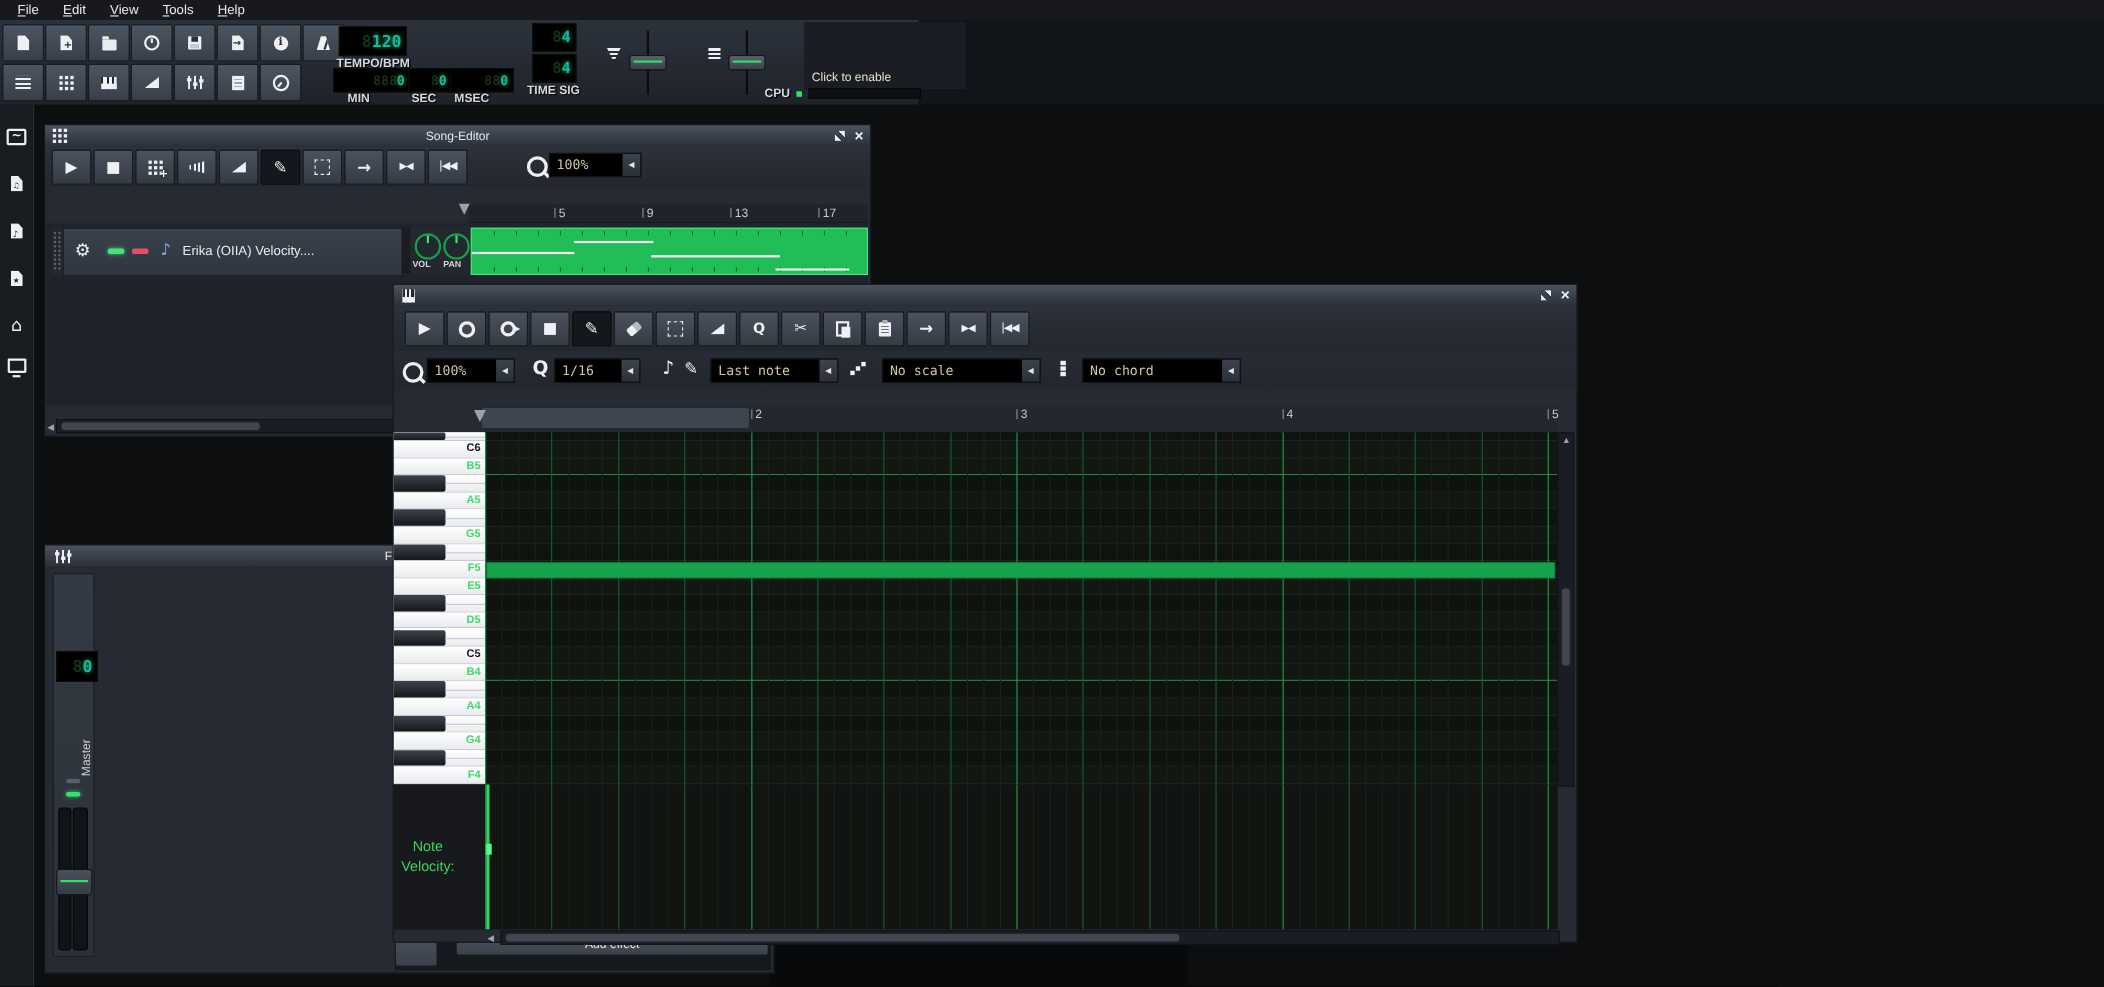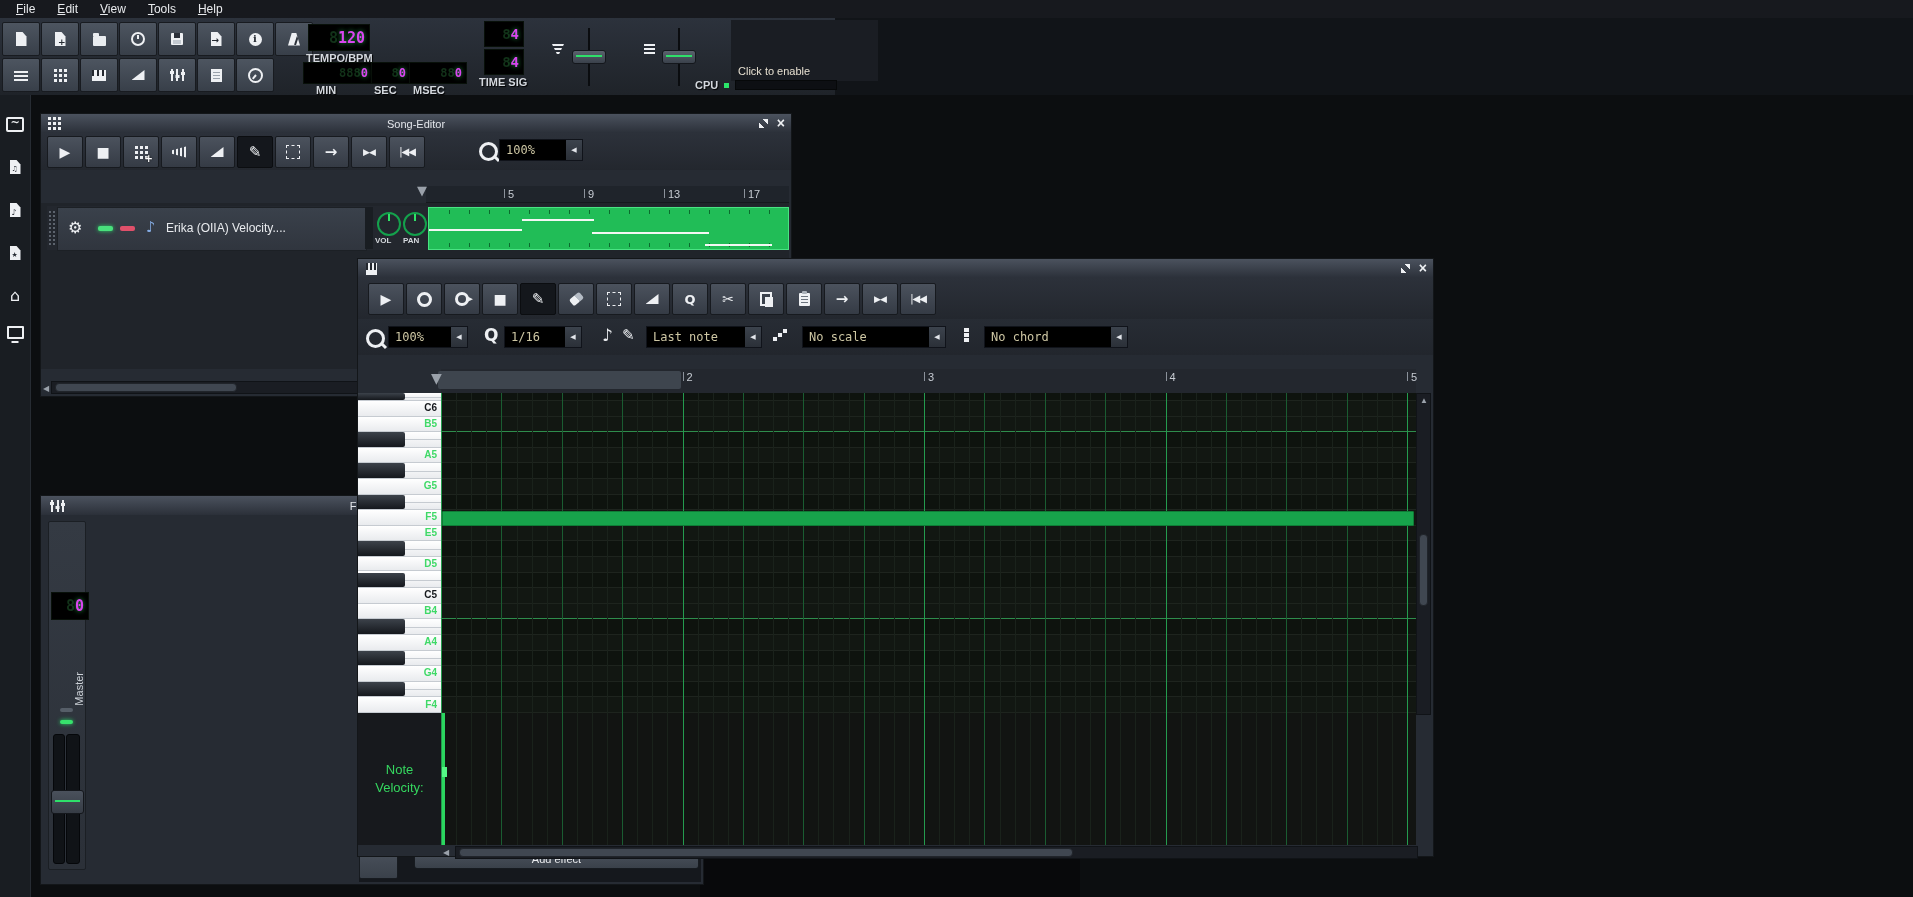--- a/index.html
+++ b/index.html
@@ -16,21 +16,21 @@
   .btnrow{position:absolute;display:flex;gap:1px;}
   .tbtn{width:36px;height:32px;display:flex;align-items:center;justify-content:center;
         background:linear-gradient(#4d5560,#383f49);border:1px solid #181b20;border-radius:2px;}
   .sbtn{width:34px;height:30px;display:flex;align-items:center;justify-content:center;
         background:linear-gradient(#4b525d,#353b45);border:1px solid #171a1f;border-radius:2px;}
   .sbtn.active{background:#14171c;border-color:#0b0d10;}
   
   .led{position:absolute;background:#000;border:1px solid #081009;display:flex;align-items:center;
        justify-content:flex-end;padding:0 4px;font-family:"DejaVu Sans Mono",monospace;font-weight:bold;}
   .led .gh{color:#123219;}
-  .led .lt{color:#d946ef;text-shadow:0 0 5px rgba(56,250,115,.65);}
+  .led .lt{color:#14b8a6;text-shadow:0 0 5px rgba(56,250,115,.65);}
   .tlab{position:absolute;font-weight:bold;font-size:11px;color:#d4d8de;text-shadow:1px 1px 1px #000;}
   
   .vslider{position:absolute;width:32px;height:58px;}
   .vslider .rail{position:absolute;left:50%;top:0;width:2px;height:100%;background:#0a0c0f;}
   .vslider .sknob{position:absolute;left:0;top:22px;width:32px;height:12px;border-radius:3px;
         background:linear-gradient(#5a626d,#3a414b);border:1px solid #14171c;}
   .vslider .sknob::after{content:"";position:absolute;left:3px;right:3px;top:4px;height:2px;background:#2ee06a;}
   #enable-box{position:absolute;left:695px;top:2px;width:140px;height:57px;background:#1a1d23;
         display:flex;align-items:flex-end;padding:0 0 4px 7px;margin-left:36px;}
   #enable-box span{color:#e6dfd0;font-size:11px;}
@@ -710,21 +710,21 @@
         <div class="gvl cellv" style="left:950.9px"></div>
         <div class="gvl bar" style="left:966.0px"></div>
         <div class="prnote" style="top:118.2px;left:1px;right:2px;height:12.6px"></div>
       </div>
 
     <div class="sbtrack" style="left:1058px;top:134px;width:13px;height:320px;">
       <span class="sbarrow" style="left:3px;top:2px;">▲</span>
       <div class="sbthumb" style="left:2px;top:140px;width:7px;height:70px;"></div>
     </div>
 
-    <div style="position:absolute;left:0;top:454px;width:83px;height:132px;background:#17191d;display:flex;align-items:center;justify-content:center;">
+    <div style="position:absolute;left:0;top:454px;width:83px;height:132px;background:#17191d;display:flex;align-items:center;">
       <span style="width:62px;text-align:center;font-size:13px;color:#35d65f;line-height:1.4;">Note Velocity:</span>
     </div>
     <div id="pr-vel" style="position:absolute;left:83px;top:454px;width:975px;height:132px;background:#121412;overflow:hidden;">
       <div style="position:absolute;left:1px;top:0;width:3px;height:100%;background:#2bd65f;"></div>
       <div style="position:absolute;left:0px;top:54px;width:6px;height:10px;background:#55f786;"></div>
     <div class="gvl bar" style="left:0.0px"></div>
         <div class="gvl cellv" style="left:15.1px"></div>
         <div class="gvl cellv" style="left:30.2px"></div>
         <div class="gvl cellv" style="left:45.3px"></div>
         <div class="gvl beat" style="left:60.4px"></div>

